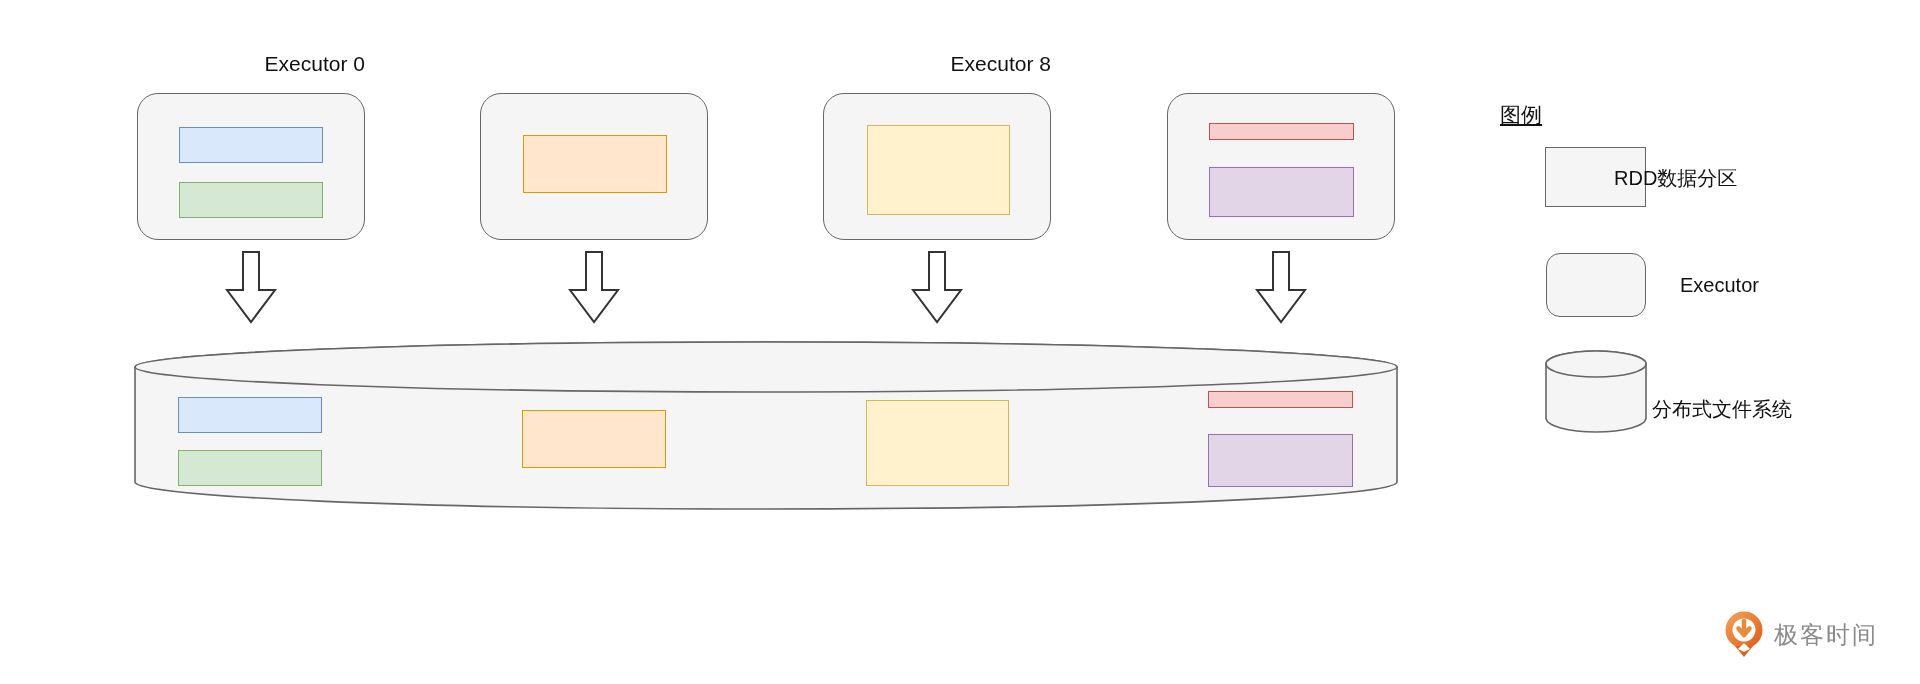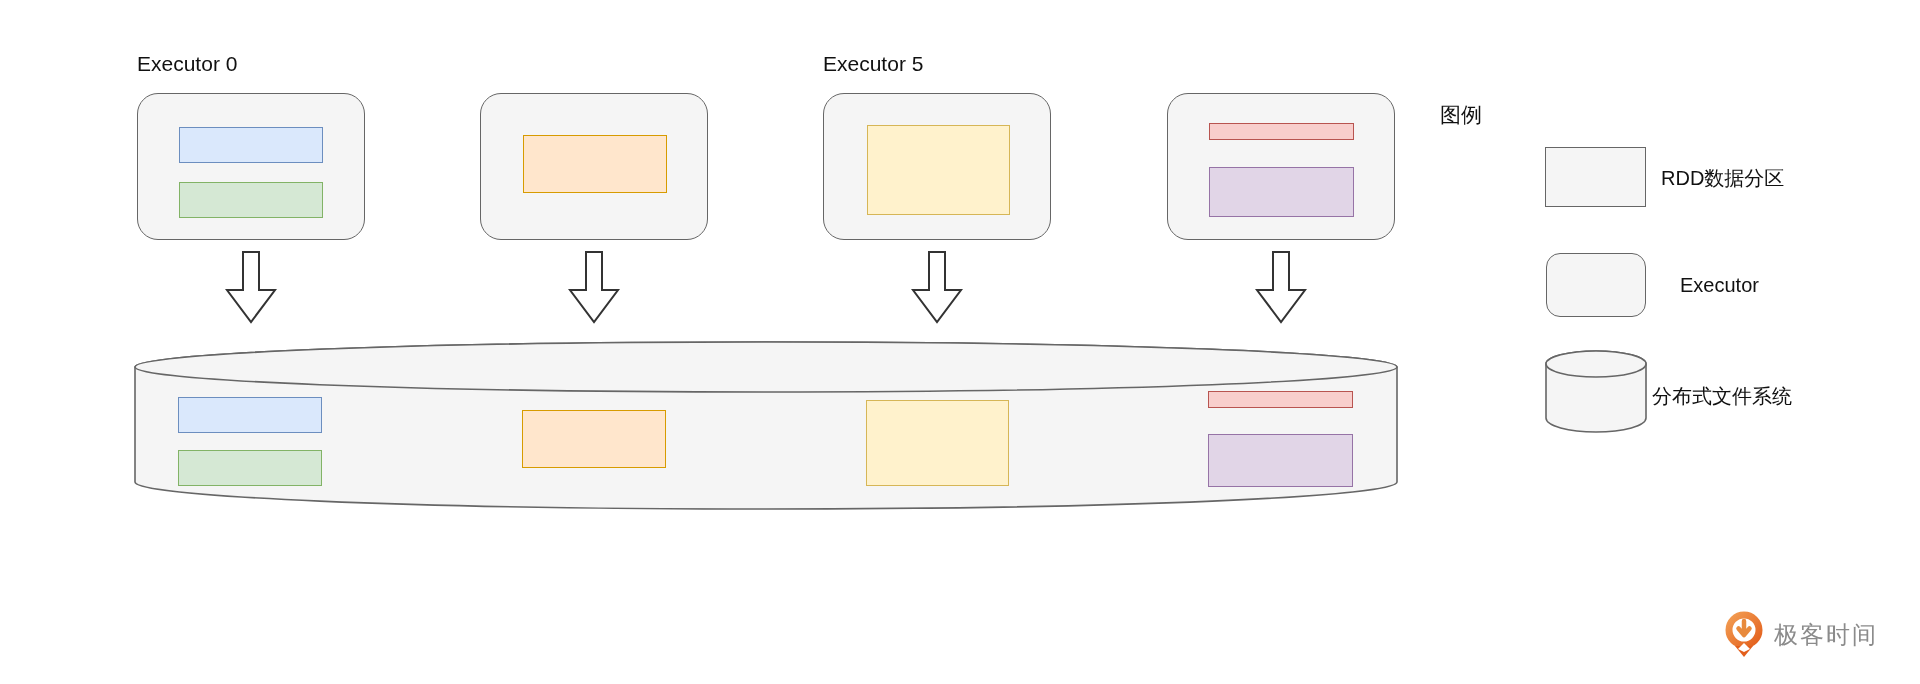--- a/index.html
+++ b/index.html
@@ -7,21 +7,21 @@
     position:relative;
     width:1920px;height:684px;
     background:#ffffff;
     font-family:"Liberation Sans", sans-serif;
     overflow:hidden;
   }
   .abs{position:absolute;}
   .executor-label{
     position:absolute;
     width:228px;
-    text-align:left;
+    text-align:right;
     font-size:21px;
     color:#111111;
     top:52px;
   }
   .executor-box{
     position:absolute;
     top:93px;
     width:228px;height:147px;
     background:#f5f5f5;
     border:1.6px solid #666666;
@@ -34,23 +34,24 @@
     box-sizing:border-box;
   }
   .legend-label{
     position:absolute;
     font-size:20px;
     color:#111111;
     white-space:nowrap;
   }
   .legend-title{
     position:absolute;
-    left:1440px;top:101px;
+    left:1500px;top:101px;
     font-size:21px;
     color:#111111;
+    text-decoration:underline;
   }
   .legend-swatch-rect{
     position:absolute;
     left:1545px;top:147px;
     width:101px;height:60px;
     background:#f5f5f5;
     border:1.5px solid #666666;
     box-sizing:border-box;
   }
   .legend-swatch-rounded{
@@ -82,21 +83,21 @@
   <div class="executor-label" style="left:137px">Executor 0</div>
   <div class="executor-box" style="left:137px">
     <div class="partition" style="left: 41px; top: 33px; width: 144px; height: 36px; background-color: rgb(218, 232, 252); border-color: rgb(108, 142, 191);"></div>
     <div class="partition" style="left: 41px; top: 88px; width: 144px; height: 36px; background-color: rgb(213, 232, 212); border-color: rgb(130, 179, 102);"></div>
   </div>
 
   <div class="executor-box" style="left:480px">
     <div class="partition" style="left: 42px; top: 41px; width: 144px; height: 58px; background-color: rgb(255, 230, 204); border-color: rgb(215, 155, 0);"></div>
   </div>
 
-  <div class="executor-label" style="left:823px">Executor 5</div>
+  <div class="executor-label" style="left:823px">Executor 8</div>
   <div class="executor-box" style="left:823px">
     <div class="partition" style="left: 43px; top: 31px; width: 143px; height: 90px; background-color: rgb(255, 242, 204); border-color: rgb(214, 182, 86);"></div>
   </div>
 
   <div class="executor-box" style="left:1167px">
     <div class="partition" style="left: 41px; top: 29px; width: 145px; height: 17px; background-color: rgb(248, 206, 204); border-color: rgb(184, 84, 80);"></div>
     <div class="partition" style="left: 41px; top: 73px; width: 145px; height: 50px; background-color: rgb(225, 213, 231); border-color: rgb(150, 115, 166);"></div>
   </div>
 
   <svg class="abs" style="left:223px;top:250px" width="56" height="76">
@@ -120,30 +121,30 @@
   <div class="partition" style="left: 178px; top: 397px; width: 144px; height: 36px; background-color: rgb(218, 232, 252); border-color: rgb(108, 142, 191);"></div>
   <div class="partition" style="left: 178px; top: 450px; width: 144px; height: 36px; background-color: rgb(213, 232, 212); border-color: rgb(130, 179, 102);"></div>
   <div class="partition" style="left: 522px; top: 410px; width: 144px; height: 58px; background-color: rgb(255, 230, 204); border-color: rgb(215, 155, 0);"></div>
   <div class="partition" style="left: 866px; top: 400px; width: 143px; height: 86px; background-color: rgb(255, 242, 204); border-color: rgb(214, 182, 86);"></div>
   <div class="partition" style="left: 1208px; top: 391px; width: 145px; height: 17px; background-color: rgb(248, 206, 204); border-color: rgb(184, 84, 80);"></div>
   <div class="partition" style="left: 1208px; top: 434px; width: 145px; height: 53px; background-color: rgb(225, 213, 231); border-color: rgb(150, 115, 166);"></div>
 
   <div class="legend-title">图例</div>
 
   <div class="legend-swatch-rect"></div>
-  <div class="legend-label" style="left:1661px;top:165px">RDD数据分区</div>
+  <div class="legend-label" style="left:1614px;top:165px">RDD数据分区</div>
 
   <div class="legend-swatch-rounded"></div>
   <div class="legend-label" style="left:1680px;top:274px">Executor</div>
 
   <svg class="abs" style="left:1544px;top:349px" width="104" height="88">
     <path d="M 2 15 A 50 13 0 0 1 102 15 L 102 69 A 50 14 0 0 1 2 69 Z" fill="#f5f5f5" stroke="#666666" stroke-width="1.6"></path>
     <ellipse cx="52" cy="15" rx="50" ry="13" fill="#f5f5f5" stroke="#666666" stroke-width="1.6"></ellipse>
   </svg>
-  <div class="legend-label" style="left:1652px;top:383px">分布式文件系统</div>
+  <div class="legend-label" style="left:1652px;top:396px">分布式文件系统</div>
 
   <div class="brand">
     <svg width="46" height="52" viewBox="0 0 46 52">
       <defs>
         <linearGradient id="lg" x1="0" y1="0" x2="1" y2="1">
           <stop offset="0" stop-color="#F29D52"></stop>
           <stop offset="1" stop-color="#E35F1C"></stop>
         </linearGradient>
       </defs>
       <circle cx="22" cy="22" r="15" fill="none" stroke="url(#lg)" stroke-width="7"></circle>

